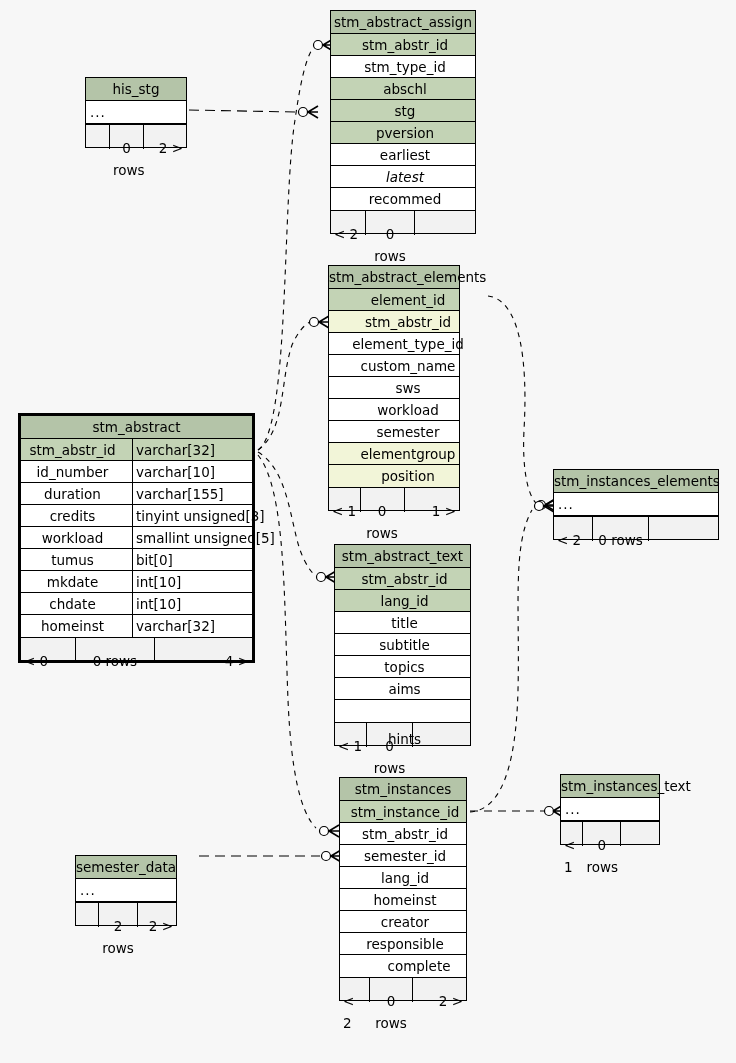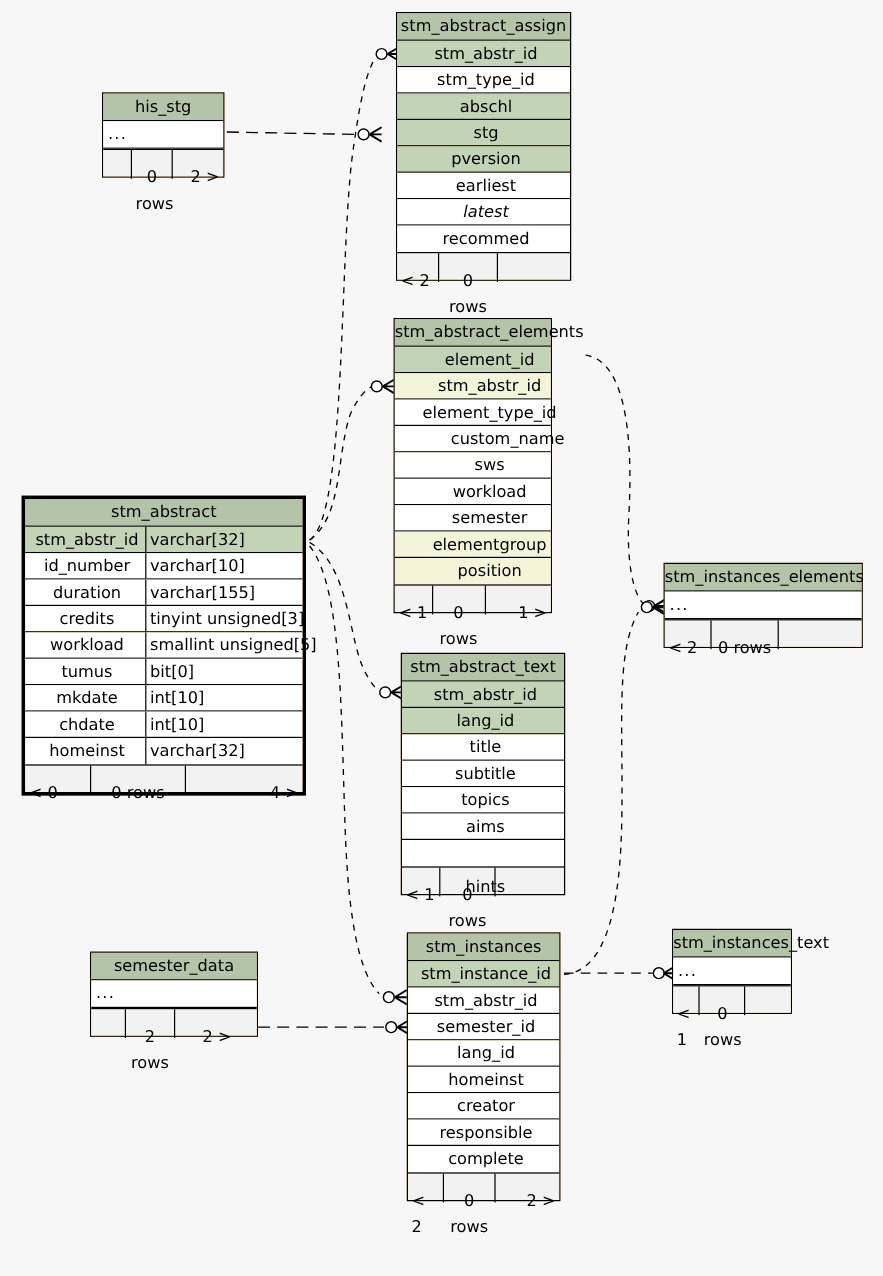--- a/index.html
+++ b/index.html
@@ -7,21 +7,21 @@
     width:736px;height:1063px;background:#f7f7f7;
     font-family:"DejaVu Sans", sans-serif;
     position:relative;overflow:hidden;
   }
   #canvas{position:absolute;left:0;top:0;width:736px;height:1063px;}
   svg.edges{position:absolute;left:0;top:0;width:736px;height:1063px;pointer-events:none;}
 
   .tbl{
     position:absolute;
     border:1px solid #000;
-    background:#fdba74;
+    background:#5eead4;
     box-sizing:border-box;
     font-size:13.5px;
     color:#000;
     z-index:5;
   }
   .tbl.thick{border:3px solid #000;}
 
   .thead{
     background:#b4c4a8;
     text-align:center;
@@ -45,20 +45,21 @@
     padding-left:3px;
     box-sizing:border-box;
     overflow:visible;
   }
   .row .ctype{
     padding-left:3px;
     border-left:1px solid #000;
     box-sizing:border-box;
     overflow:visible;
     white-space:nowrap;
+    margin-left:11px;
   }
   .row.pk{background:#c3d3b5;}
   .row.idx{background:#f2f5d8;}
   .row.plain{background:#ffffff;}
 
   .dots{
     height:22px;line-height:22px;padding-left:4px;
     background:#ffffff;border-bottom:1px solid #000;
     letter-spacing:1px;
   }
@@ -197,21 +198,21 @@
           <div class="row pk">
             <div class="cname" style="width: 155px; min-width: 155px;">element_id</div>
           </div>
           <div class="row idx">
             <div class="cname" style="width: 155px; min-width: 155px;">stm_abstr_id</div>
           </div>
           <div class="row plain">
             <div class="cname" style="width: 155px; min-width: 155px;">element_type_id</div>
           </div>
           <div class="row plain">
-            <div class="cname" style="width: 155px; min-width: 155px; margin-left: 15px;">custom_name</div>
+            <div class="cname" style="width: 155px; min-width: 155px;">custom_name</div>
           </div>
           <div class="row plain">
             <div class="cname" style="width: 155px; min-width: 155px;">sws</div>
           </div>
           <div class="row plain">
             <div class="cname" style="width: 155px; min-width: 155px;">workload</div>
           </div>
           <div class="row plain">
             <div class="cname" style="width: 155px; min-width: 155px;">semester</div>
           </div>
@@ -332,39 +333,39 @@
           <div class="row plain">
             <div class="cname" style="width: 127px; min-width: 127px;">homeinst</div>
           </div>
           <div class="row plain">
             <div class="cname" style="width: 127px; min-width: 127px;">creator</div>
           </div>
           <div class="row plain">
             <div class="cname" style="width: 127px; min-width: 127px;">responsible</div>
           </div>
           <div class="row plain">
-            <div class="cname" style="width: 127px; min-width: 127px;">complete</div>
+            <div class="cname" style="width: 127px; min-width: 127px; margin-left: 14px;">complete</div>
           </div>
         </div>
         <div class="tfoot">
           <div class="f1" style="width: 30px;">&lt; 2</div>
           <div class="f2" style="width: 43px;">0 rows</div>
           <div class="f3" style="width: 53px;">2 &gt;</div>
         </div>
       </div>
       <div class="tbl" style="left: 560px; top: 774px; width: 100px;">
         <div class="thead">stm_instances_text</div>
         <div class="dots">...</div>
         <div class="tfoot">
           <div class="f1" style="width: 27px;">&lt; 1</div>
           <div class="f2" style="width: 38px;">0 rows</div>
           <div class="f3" style="width: 47px;"></div>
         </div>
       </div>
-      <div class="tbl" style="left: 75px; top: 793px; width: 140px;">
+      <div class="tbl" style="left: 75px; top: 855px; width: 102px;">
         <div class="thead">semester_data</div>
         <div class="dots">...</div>
         <div class="tfoot">
           <div class="f1" style="width: 29px;"></div>
           <div class="f2" style="width: 41px;">2 rows</div>
           <div class="f3" style="width: 50px;">2 &gt;</div>
         </div>
       </div>
     </div>
 

